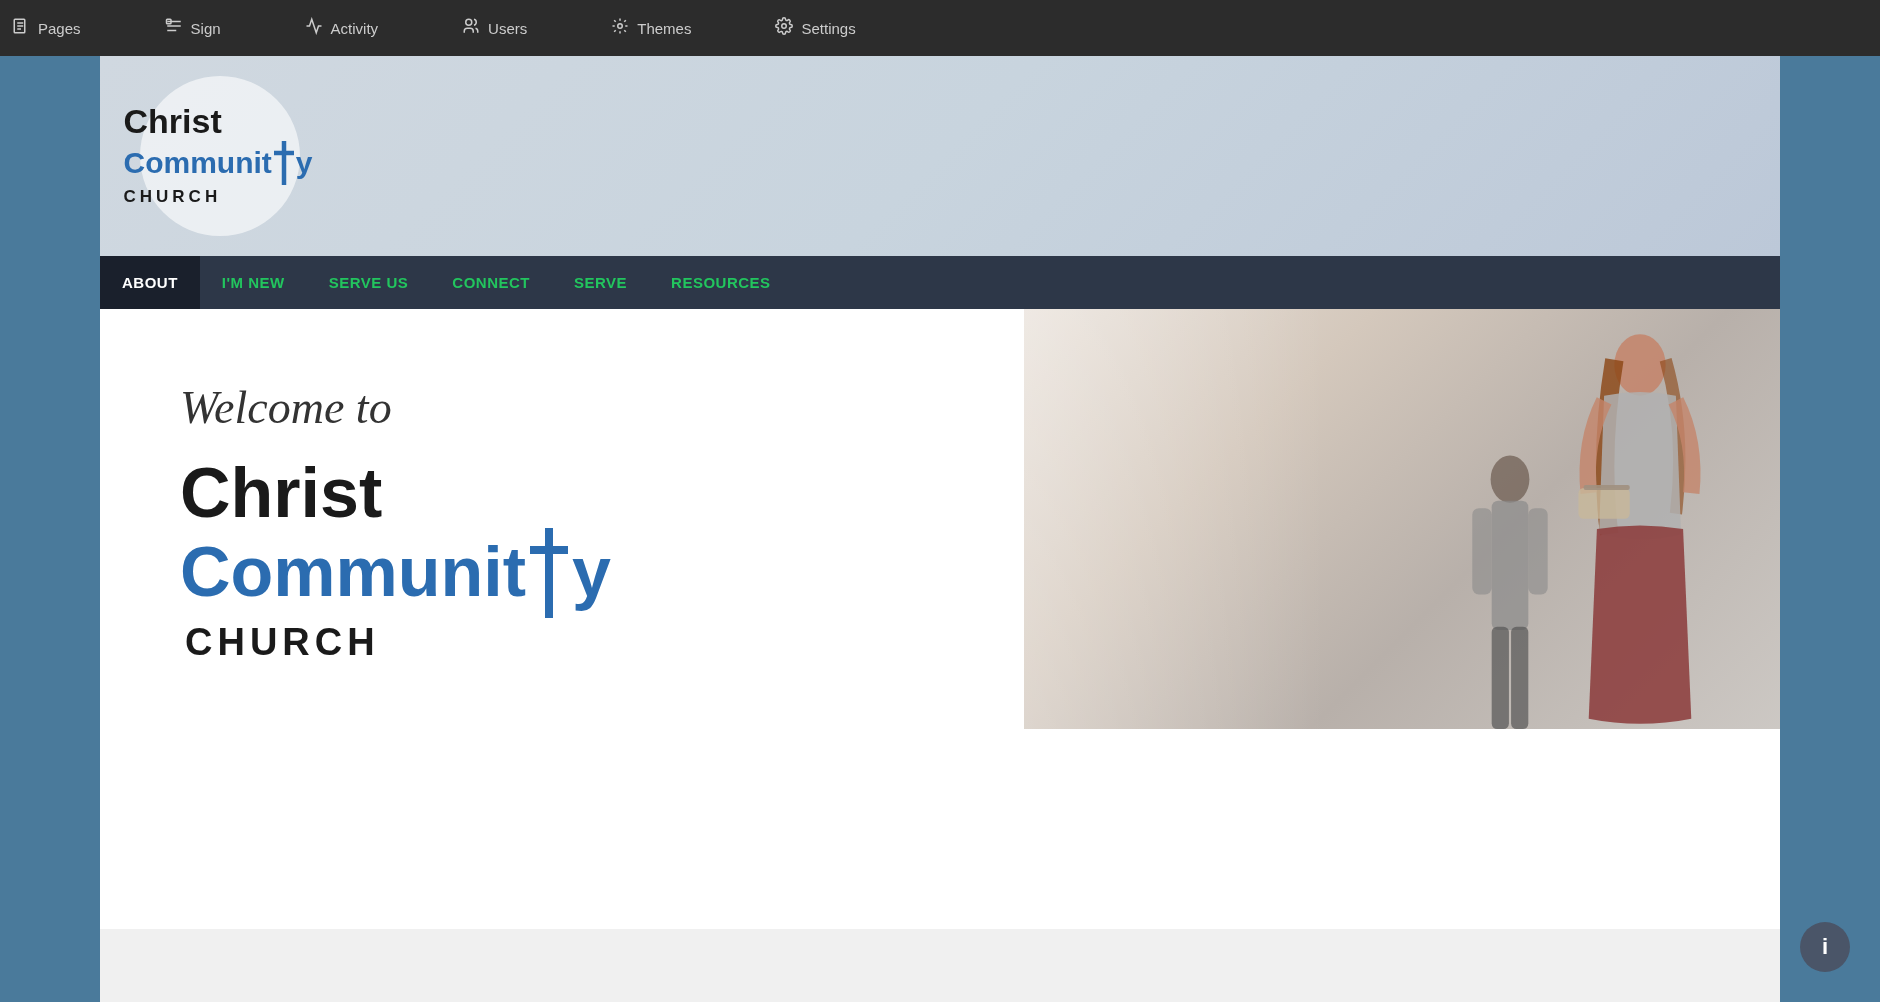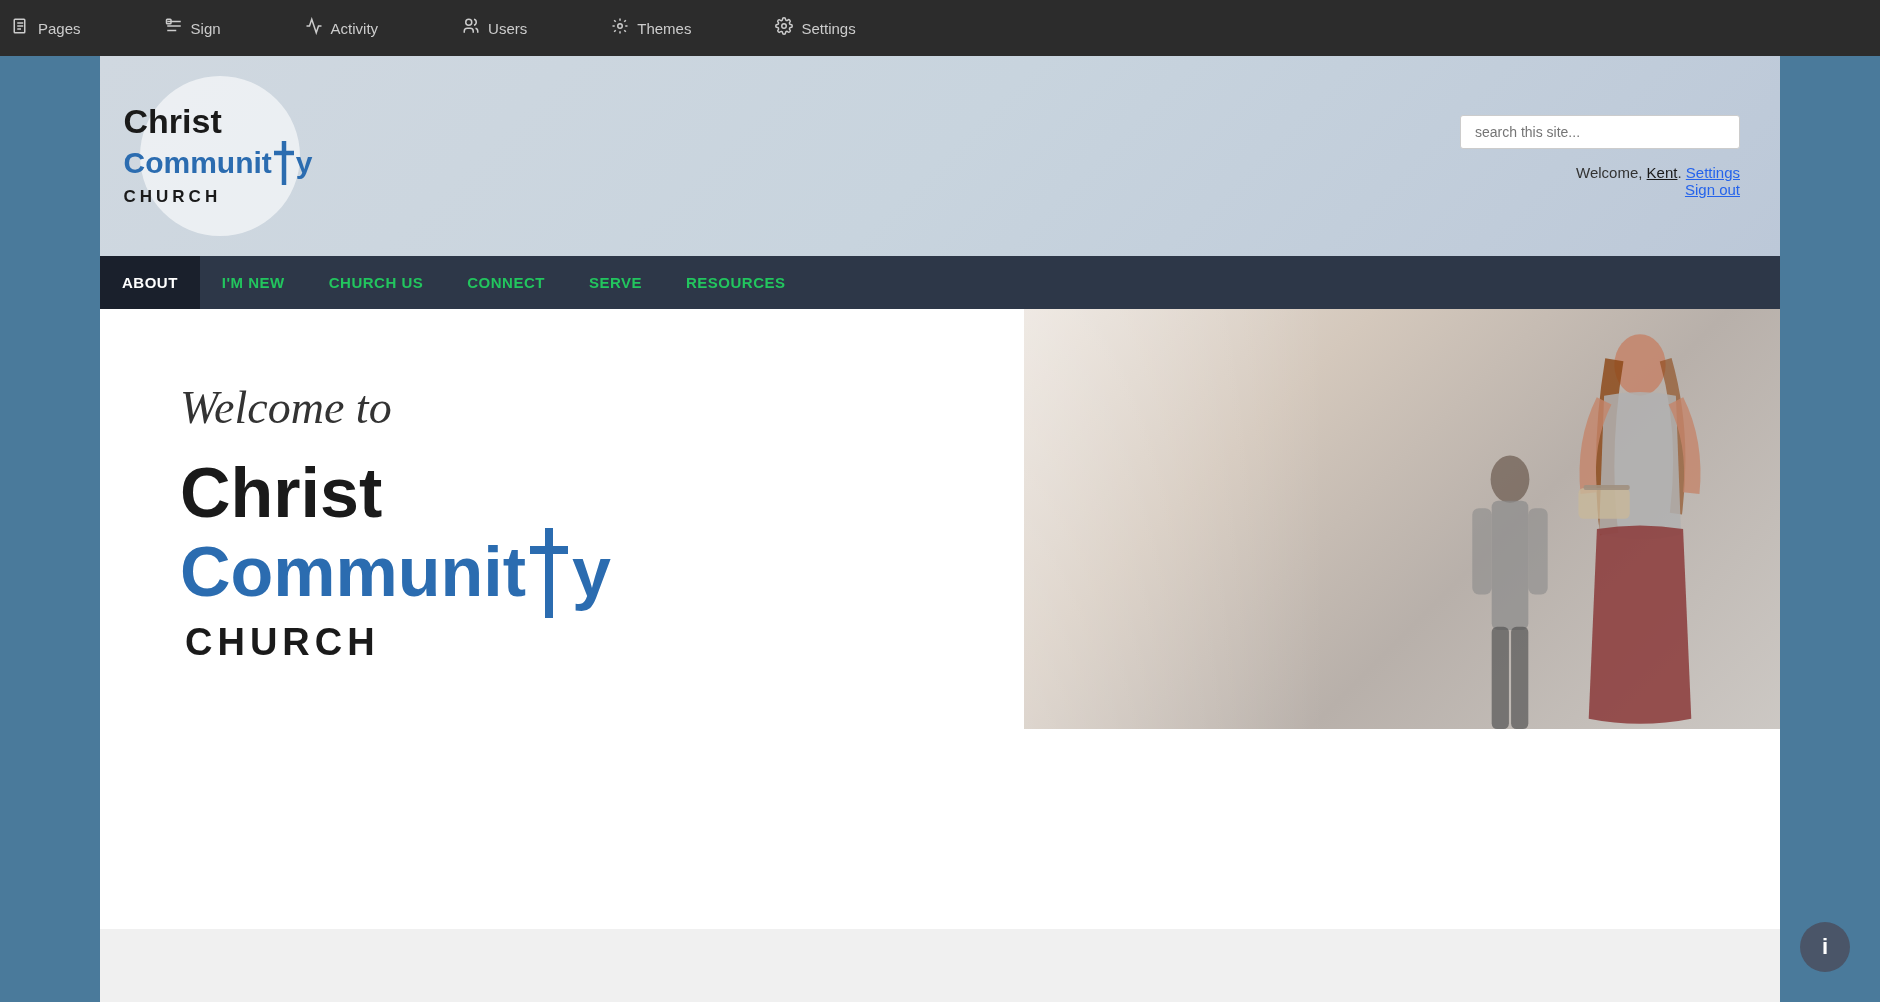--- a/index.html
+++ b/index.html
@@ -320,35 +320,26 @@
                 <line x1="1" y1="12" x2="21" y2="12" stroke="#2b6cb0" stroke-width="4.5"></line>
               </svg>
               <span style="font-size:30px;font-weight:900;color:#2b6cb0;">y</span>
             </div>
             <div style="font-size:17px;font-weight:900;color:#1a1a1a;letter-spacing:4px;line-height:1.4;">CHURCH</div>
           </div>
         </div>
       </div>
     </div>
 
-    <div class="header-right">
-      <input class="search-box" type="text" placeholder="search this site..." style="">
-      <div class="user-info">
-        <span>Welcome,</span>
-        <a class="kent-link">Kent</a>.
-        <a>Settings</a><br>
-        <a>Sign out</a>
-      </div>
-    </div>
   </div>
 
   <nav class="main-nav">
     <div class="nav-item active">ABOUT</div>
     <div class="nav-item">I'M NEW</div>
-    <div class="nav-item">CHURCH US</div>
+    <div class="nav-item">SERVE US</div>
     <div class="nav-item">CONNECT</div>
     <div class="nav-item">SERVE</div>
     <div class="nav-item">RESOURCES</div>
   </nav>
 
   <div class="main-content">
     <div class="welcome-section">
 
       <div class="welcome-text-area">
         <div class="welcome-to">Welcome to</div>

